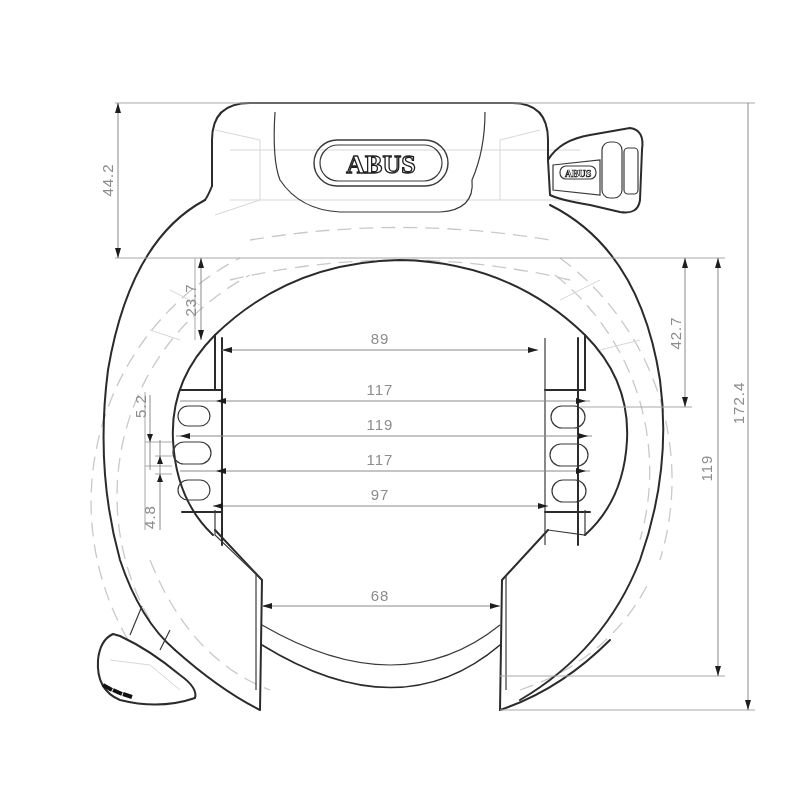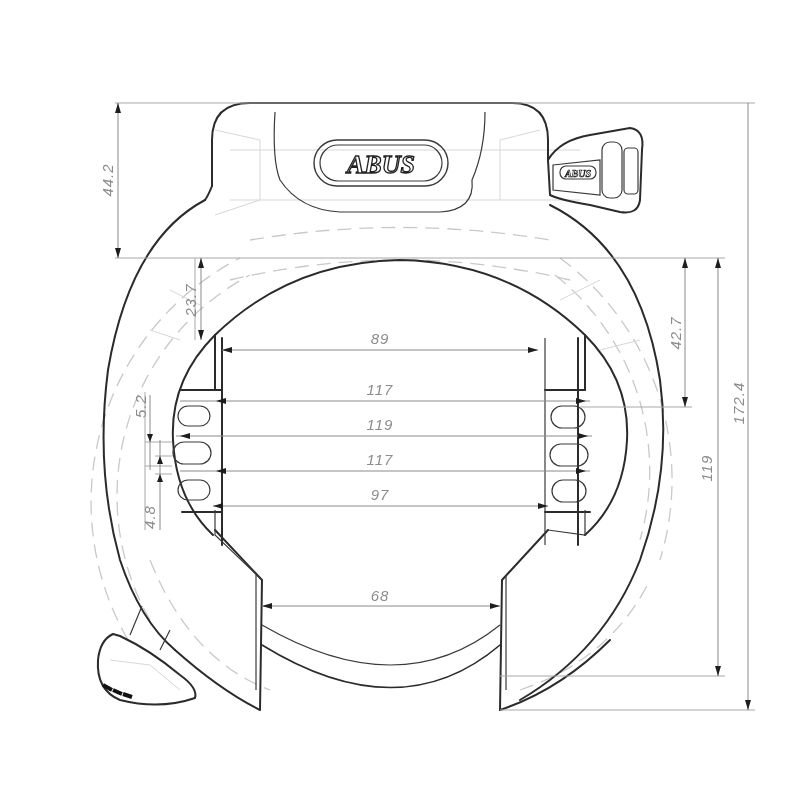--- a/index.html
+++ b/index.html
@@ -1,17 +1,17 @@
 <!DOCTYPE html>
 <html><head>
   <meta charset="utf-8">
   <style>
     html, body { margin: 0; padding: 0; background: #ffffff; }
     body { width: 800px; height: 800px; overflow: hidden; font-family: "Liberation Sans", sans-serif; }
-    #stage { position: relative; width: 800px; height: 776px; font-style: italic; }
+    #stage { position: relative; width: 800px; height: 776px; }
     svg { position: absolute; left: 0; top: 0; }
     .ol { fill: none; stroke: #2b2b2b; stroke-width: 2; stroke-linejoin: round; stroke-linecap: round; }
     .ol-thin { fill: none; stroke: #3a3a3a; stroke-width: 1.2; }
     .hid { fill: none; stroke: #c9c9c9; stroke-width: 1.3; stroke-dasharray: 14 8; }
     .ghost { fill: none; stroke: #d7d7d7; stroke-width: 1; }
     .dim { stroke: #8a8a8a; stroke-width: 1; fill: none; }
     .ext { stroke: #a8a8a8; stroke-width: 1; fill: none; }
     .arrow { fill: #1e1e1e; }
     .lbl { fill: #8c8c8c; font-size: 15px; font-family: "Liberation Sans", sans-serif; letter-spacing: 1px; }
     .brand { fill: #ffffff; stroke: #222; stroke-width: 1.3; font-weight: bold; font-family: "Liberation Serif", serif; }

